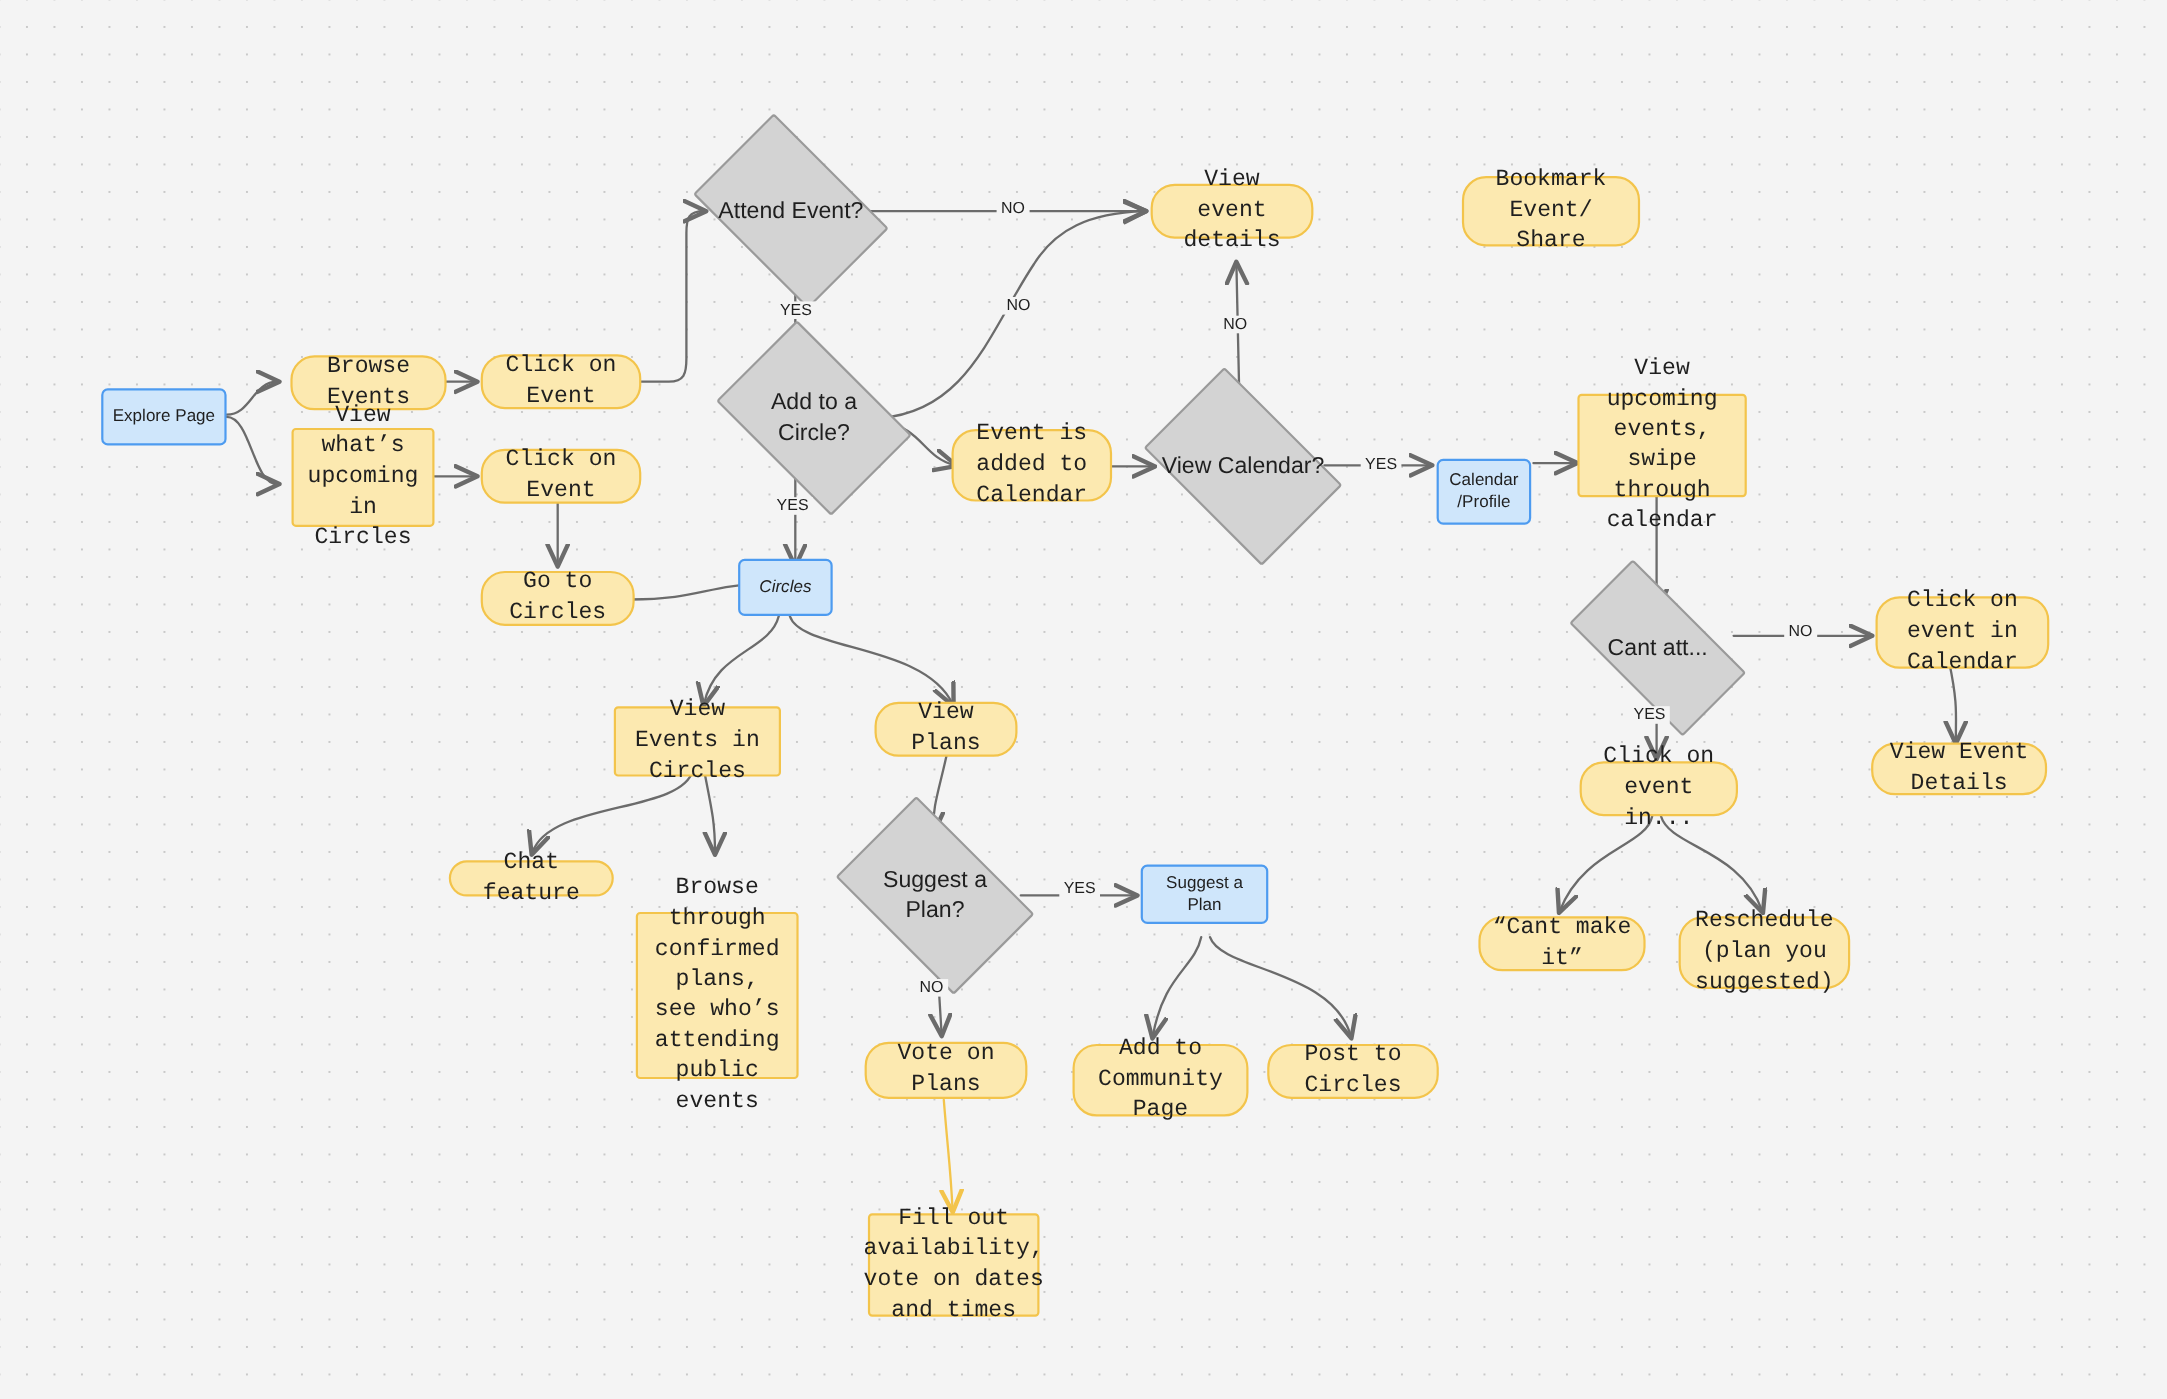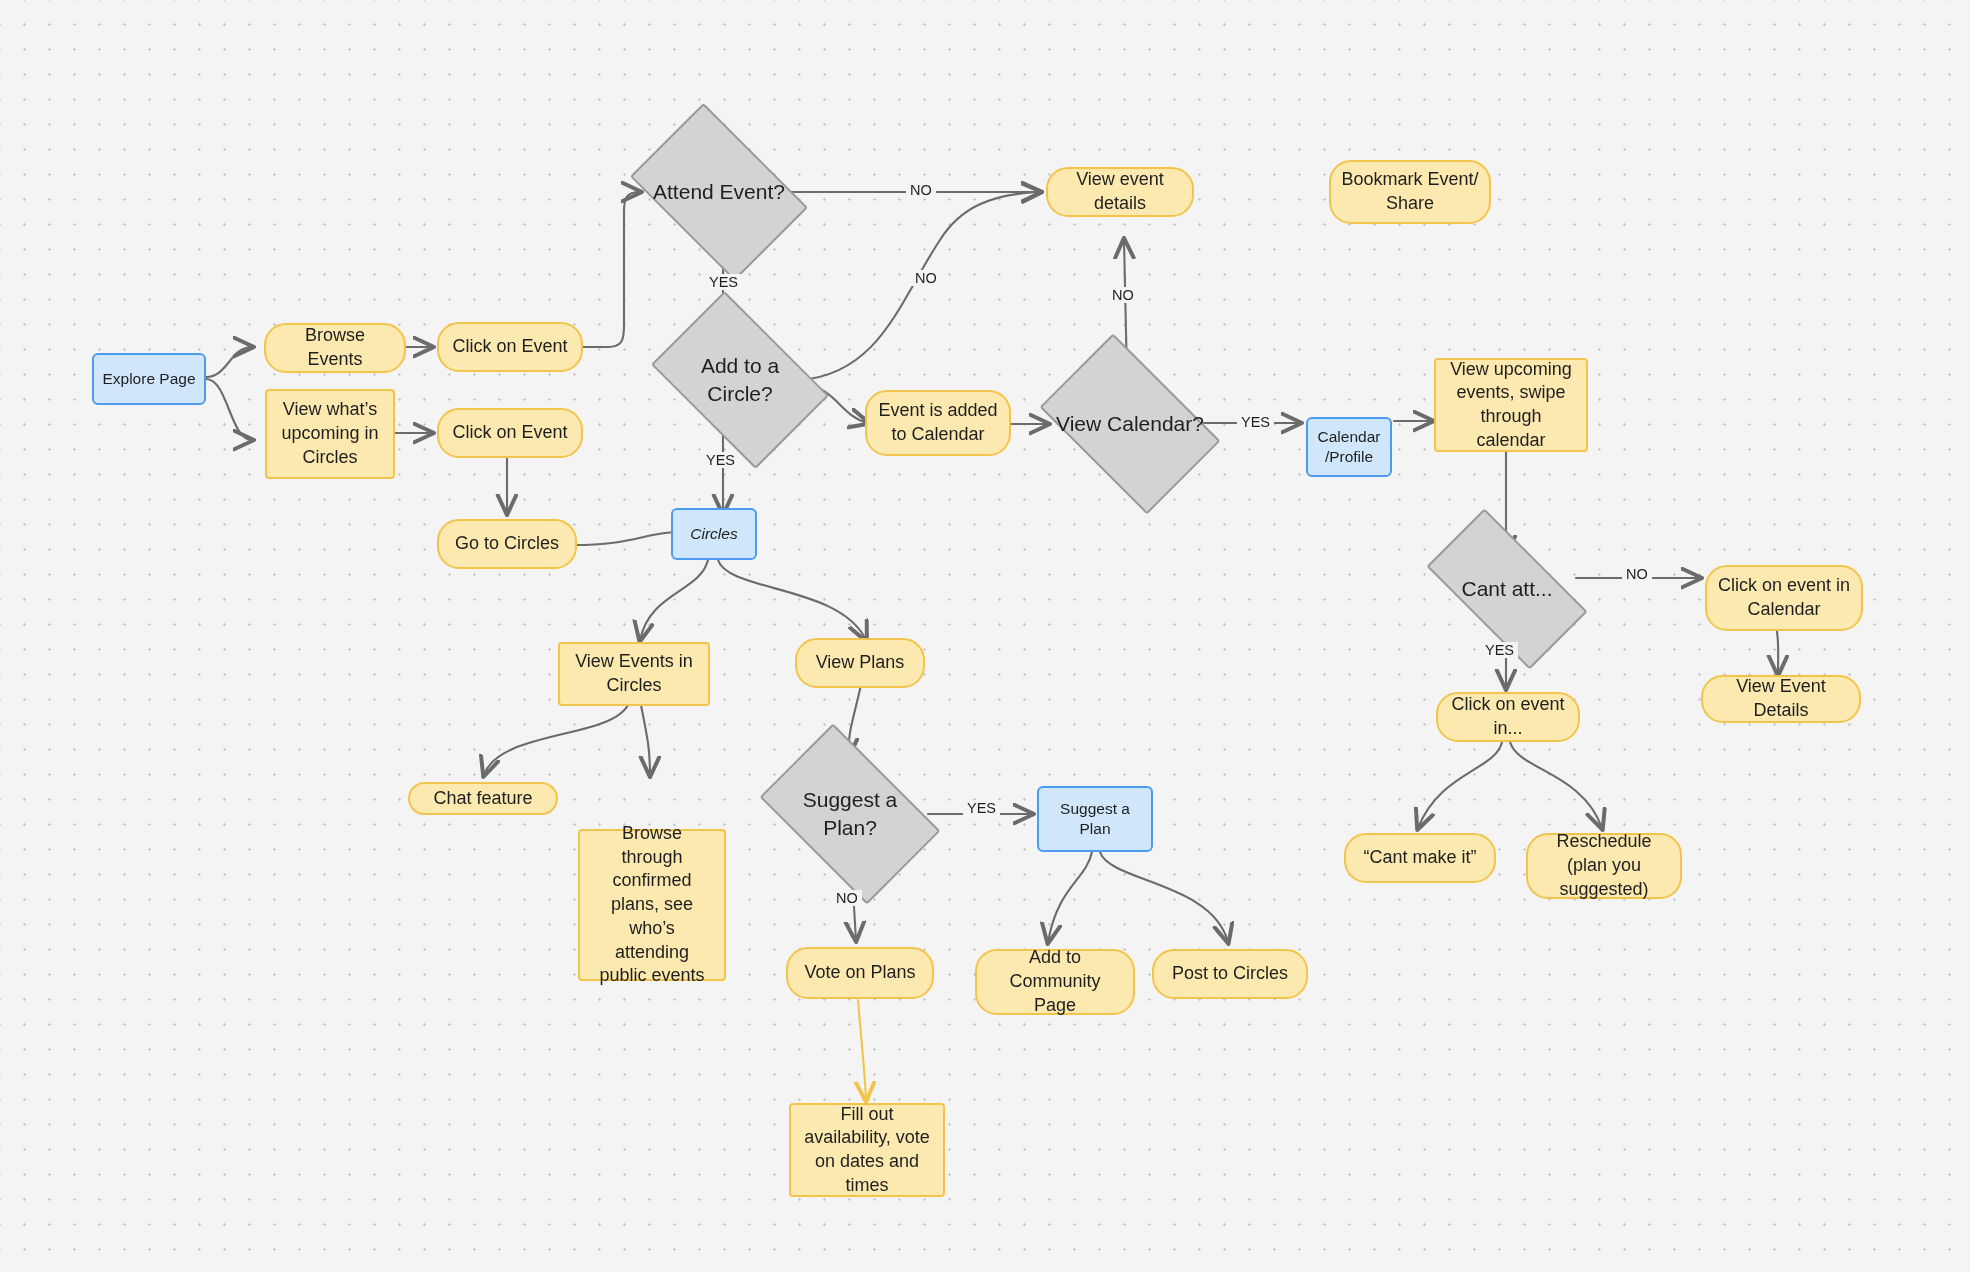--- a/index.html
+++ b/index.html
@@ -24,22 +24,23 @@
     display:flex;align-items:center;justify-content:center;
     text-align:center;
     color:#1f1f1f;
     line-height:1.32;
     z-index:3;
   }
   .proc{
     background:#fce9b0;
     border:2px solid #f3c44b;
     border-radius:22px;
-    font-size:18px;
+    font-size:21px;
     padding:4px 10px;
+    font-family:Liberation Mono, monospace;
   }
   .proc.tall{border-radius:4px;}
   .blue{
     background:#cfe6fb;
     border:2px solid #4d9bf0;
     border-radius:6px;
     font-size:15.5px;
     padding:4px 8px;
   }
   .diamond{
@@ -207,21 +208,21 @@
 
 <div class="node proc tall" style="left:1434px;top:358px;width:154px;height:94px;">
   <span>View upcoming events, swipe through calendar</span>
 </div>
 
 <div class="node diamond" style="left:1434px;top:548px;width:146px;height:82px;">
   <span class="dshape"></span>
   <span class="dlabel">Cant att...</span>
 </div>
 
-<div class="node proc" style="left:1705px;top:542px;width:158px;height:66px;margin-top:23px;">
+<div class="node proc" style="left:1705px;top:542px;width:158px;height:66px;">
   <span>Click on event in Calendar</span>
 </div>
 
 <div class="node proc" style="left:1701px;top:675px;width:160px;height:48px;">
   <span>View Event Details</span>
 </div>
 
 <div class="node proc" style="left:1436px;top:692px;width:144px;height:50px;">
   <span>Click on event in...</span>
 </div>
@@ -252,21 +253,21 @@
 
 <div class="node proc tall" style="left:578px;top:782px;width:148px;height:152px;margin-top:47px;">
   <span>Browse through confirmed plans, see who’s attending public events</span>
 </div>
 
 <div class="node diamond" style="left:774px;top:762px;width:152px;height:104px;">
   <span class="dshape"></span>
   <span class="dlabel">Suggest a Plan?</span>
 </div>
 
-<div class="node blue" style="left:1037px;top:786px;width:116px;height:66px;text-align:center;">
+<div class="node blue" style="left:1037px;top:786px;width:116px;height:54px;text-align:center;">
   <span>Suggest a Plan</span>
 </div>
 
 <div class="node proc" style="left:786px;top:947px;width:148px;height:52px;">
   <span>Vote on Plans</span>
 </div>
 
 <div class="node proc" style="left:975px;top:949px;width:160px;height:66px;">
   <span>Add to Community Page</span>
 </div>

